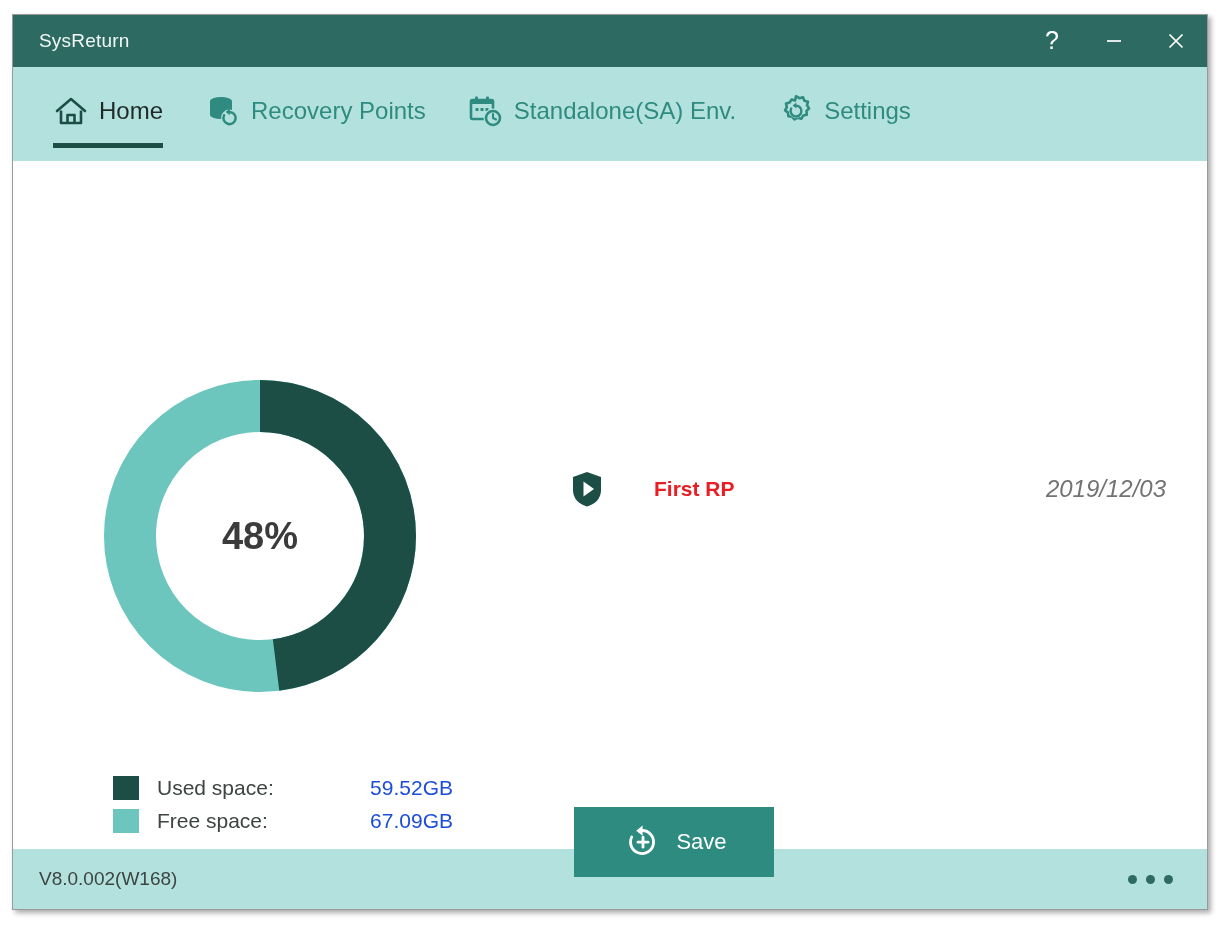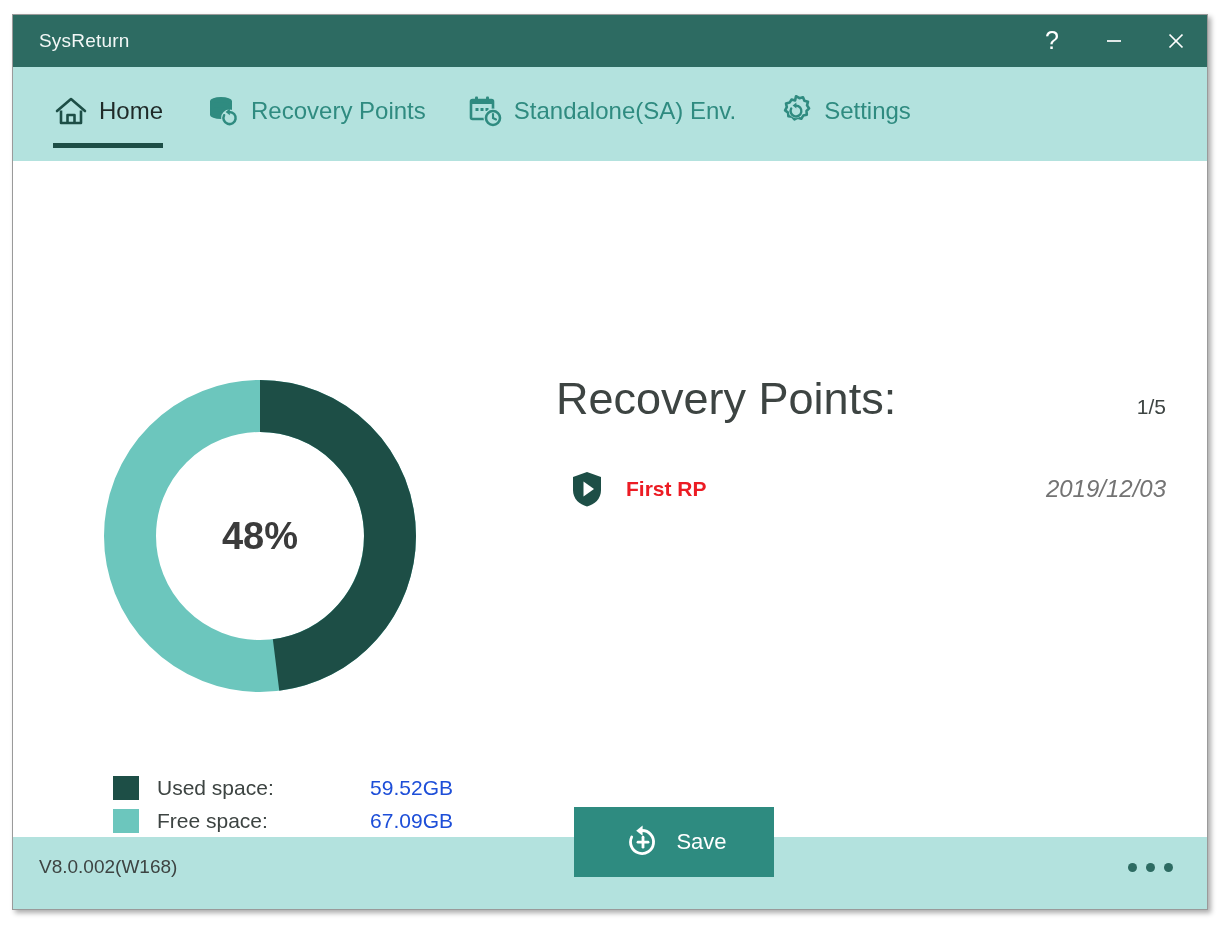--- a/index.html
+++ b/index.html
@@ -186,20 +186,21 @@
     position: absolute;
     left: 556px;
     top: 305px;
     width: 597px;
   }
   .rp-row {
     display: flex;
     align-items: center;
     height: 46px;
     cursor: pointer;
+    gap: 28px;
   }
   .rp-shield {
     width: 40px;
     flex: 0 0 auto;
     display: flex;
     align-items: center;
   }
   .rp-name {
     font-size: 21px;
     font-weight: bold;
@@ -246,21 +247,21 @@
     margin-left: 13px;
     font-family: "Liberation Sans", sans-serif;
   }
   
   .footer {
     height: 60px;
     background: #b3e2de;
     display: flex;
     align-items: center;
     flex: 0 0 auto;
-    padding: 0 30px 12px 26px;
+    padding: 0 30px 0 26px;
   }
   .version {
     font-size: 19px;
     color: #3d4442;
   }
   .dots {
     margin-left: auto;
     display: flex;
     gap: 9px;
     cursor: pointer;
@@ -376,24 +377,20 @@
         <span class="legend-label">Used space:</span>
         <span class="legend-value">59.52GB</span>
       </div>
       <div class="legend-row">
         <span class="swatch free"></span>
         <span class="legend-label">Free space:</span>
         <span class="legend-value">67.09GB</span>
       </div>
     </div>
 
-    <div class="rp-header">
-      <div class="rp-title">Recovery Points:</div>
-      <div class="rp-count">1/5</div>
-    </div>
 
     <div class="rp-list">
       <div class="rp-row">
         <span class="rp-shield">
           <svg width="36" height="38" viewBox="0 0 36 38">
             <path d="M18 2 L32 7 V20 C32 29 25.5 34.5 18 36.5 C10.5 34.5 4 29 4 20 V7 Z" fill="#1d4e46"></path>
             <path d="M14.5 11.5 L25 19 L14.5 26.5 Z" fill="#ffffff"></path>
           </svg>
         </span>
         <span class="rp-name">First RP</span>

